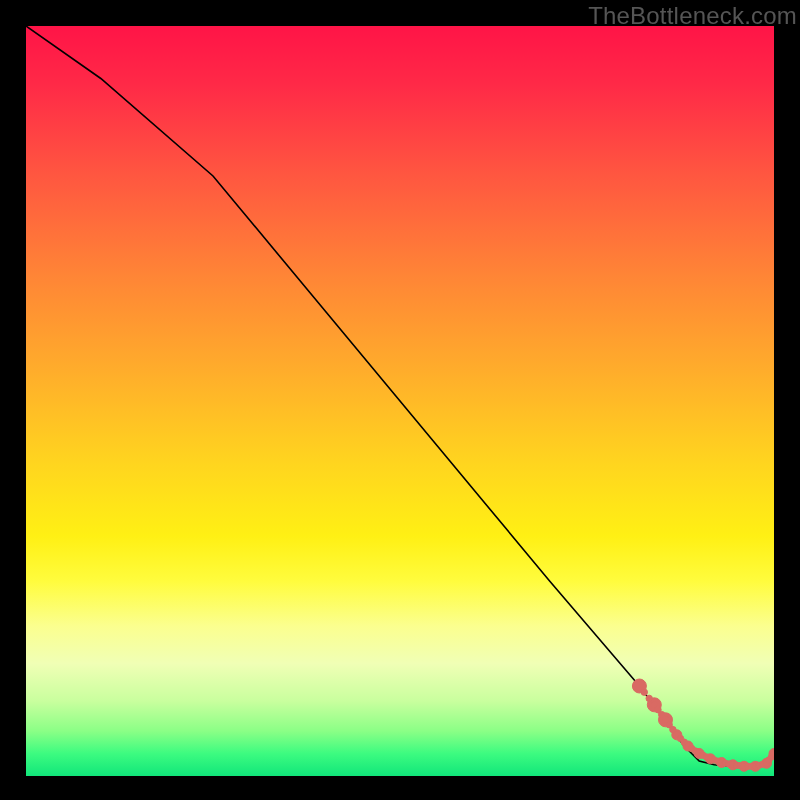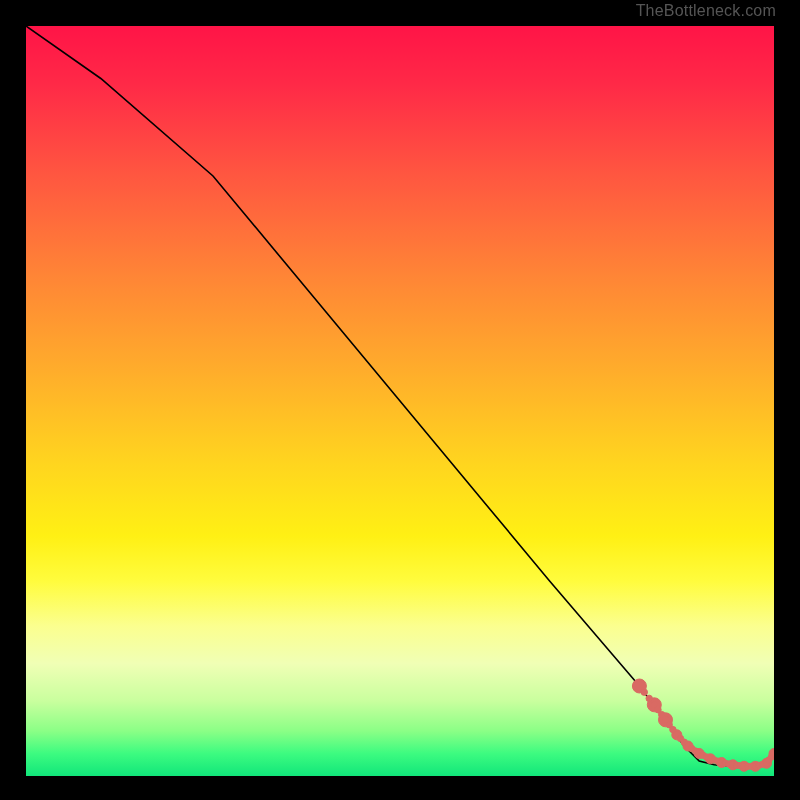--- a/index.html
+++ b/index.html
@@ -8,23 +8,23 @@
     width: 800px;
     height: 800px;
     background: #000;
     position: relative;
     font-family: Arial, Helvetica, sans-serif;
     overflow: hidden;
   }
   .watermark {
     position: absolute;
     top: 2px;
-    right: 24px;
+    right: 3px;
     color: #555;
-    font-size: 16px;
+    font-size: 24px;
     font-weight: 500;
     letter-spacing: 0.2px;
     z-index: 10;
   }
   .plot-area {
     position: absolute;
     left: 26px;
     top: 26px;
     width: 748px;
     height: 750px;

